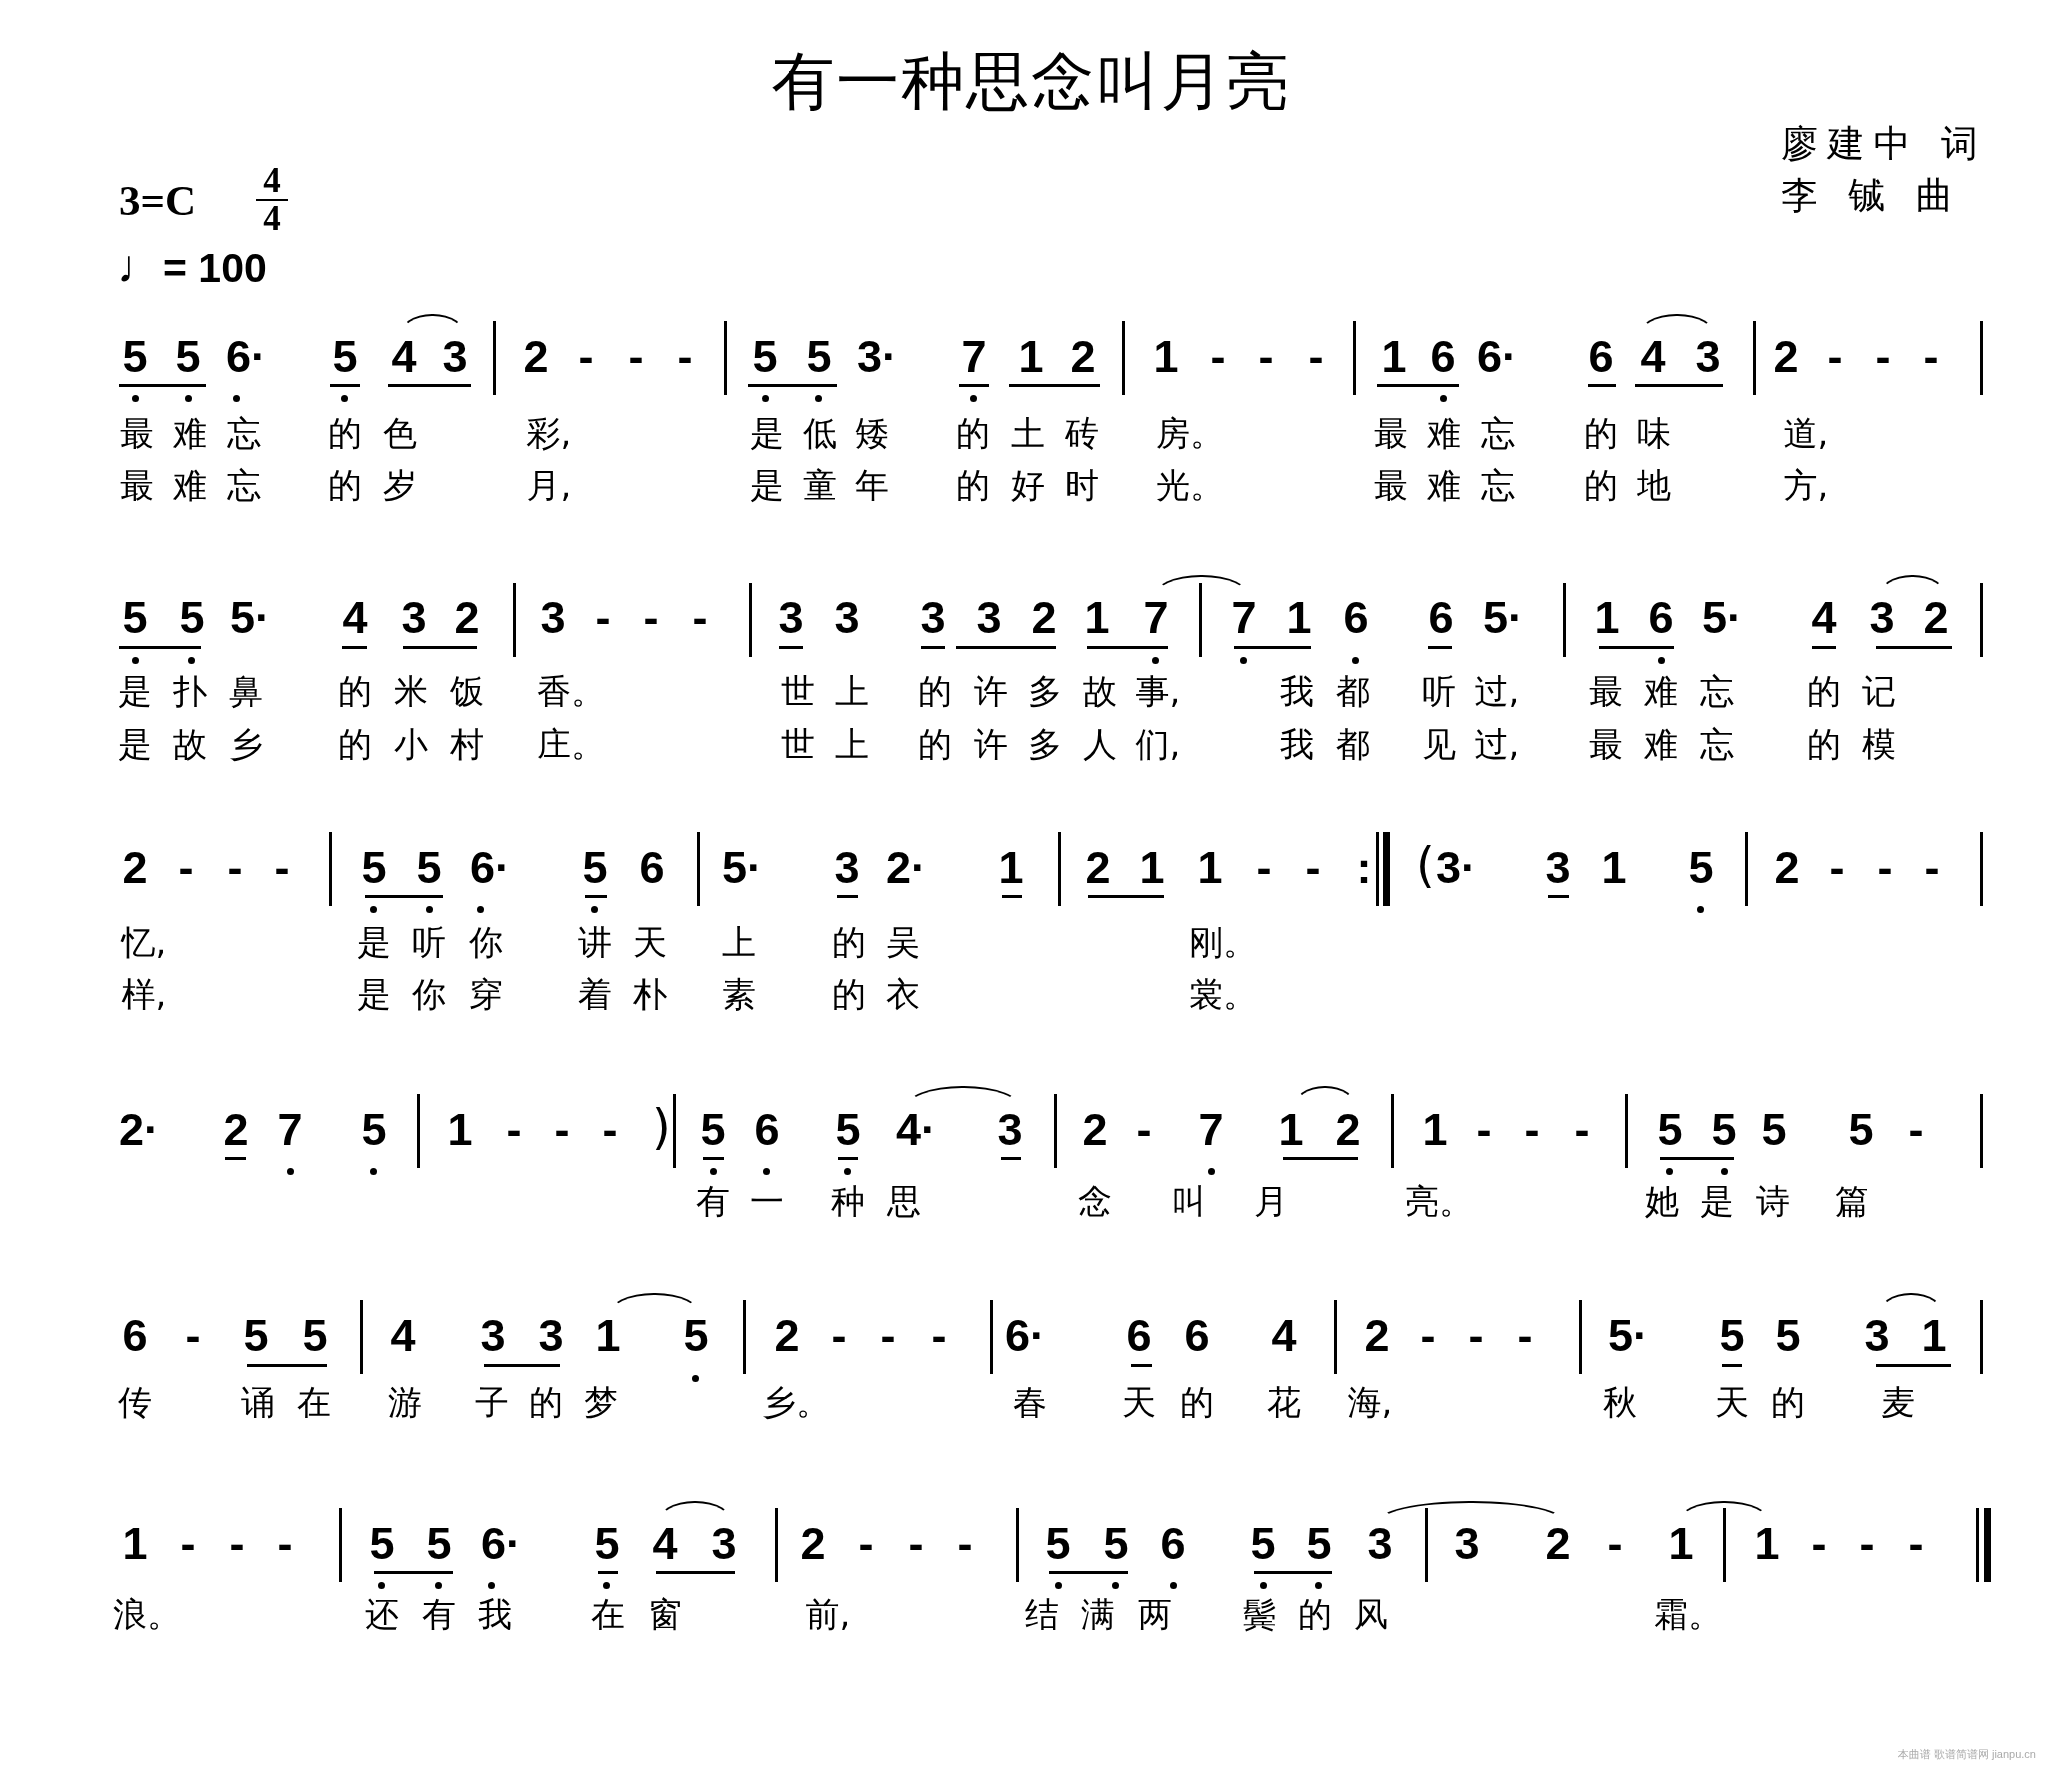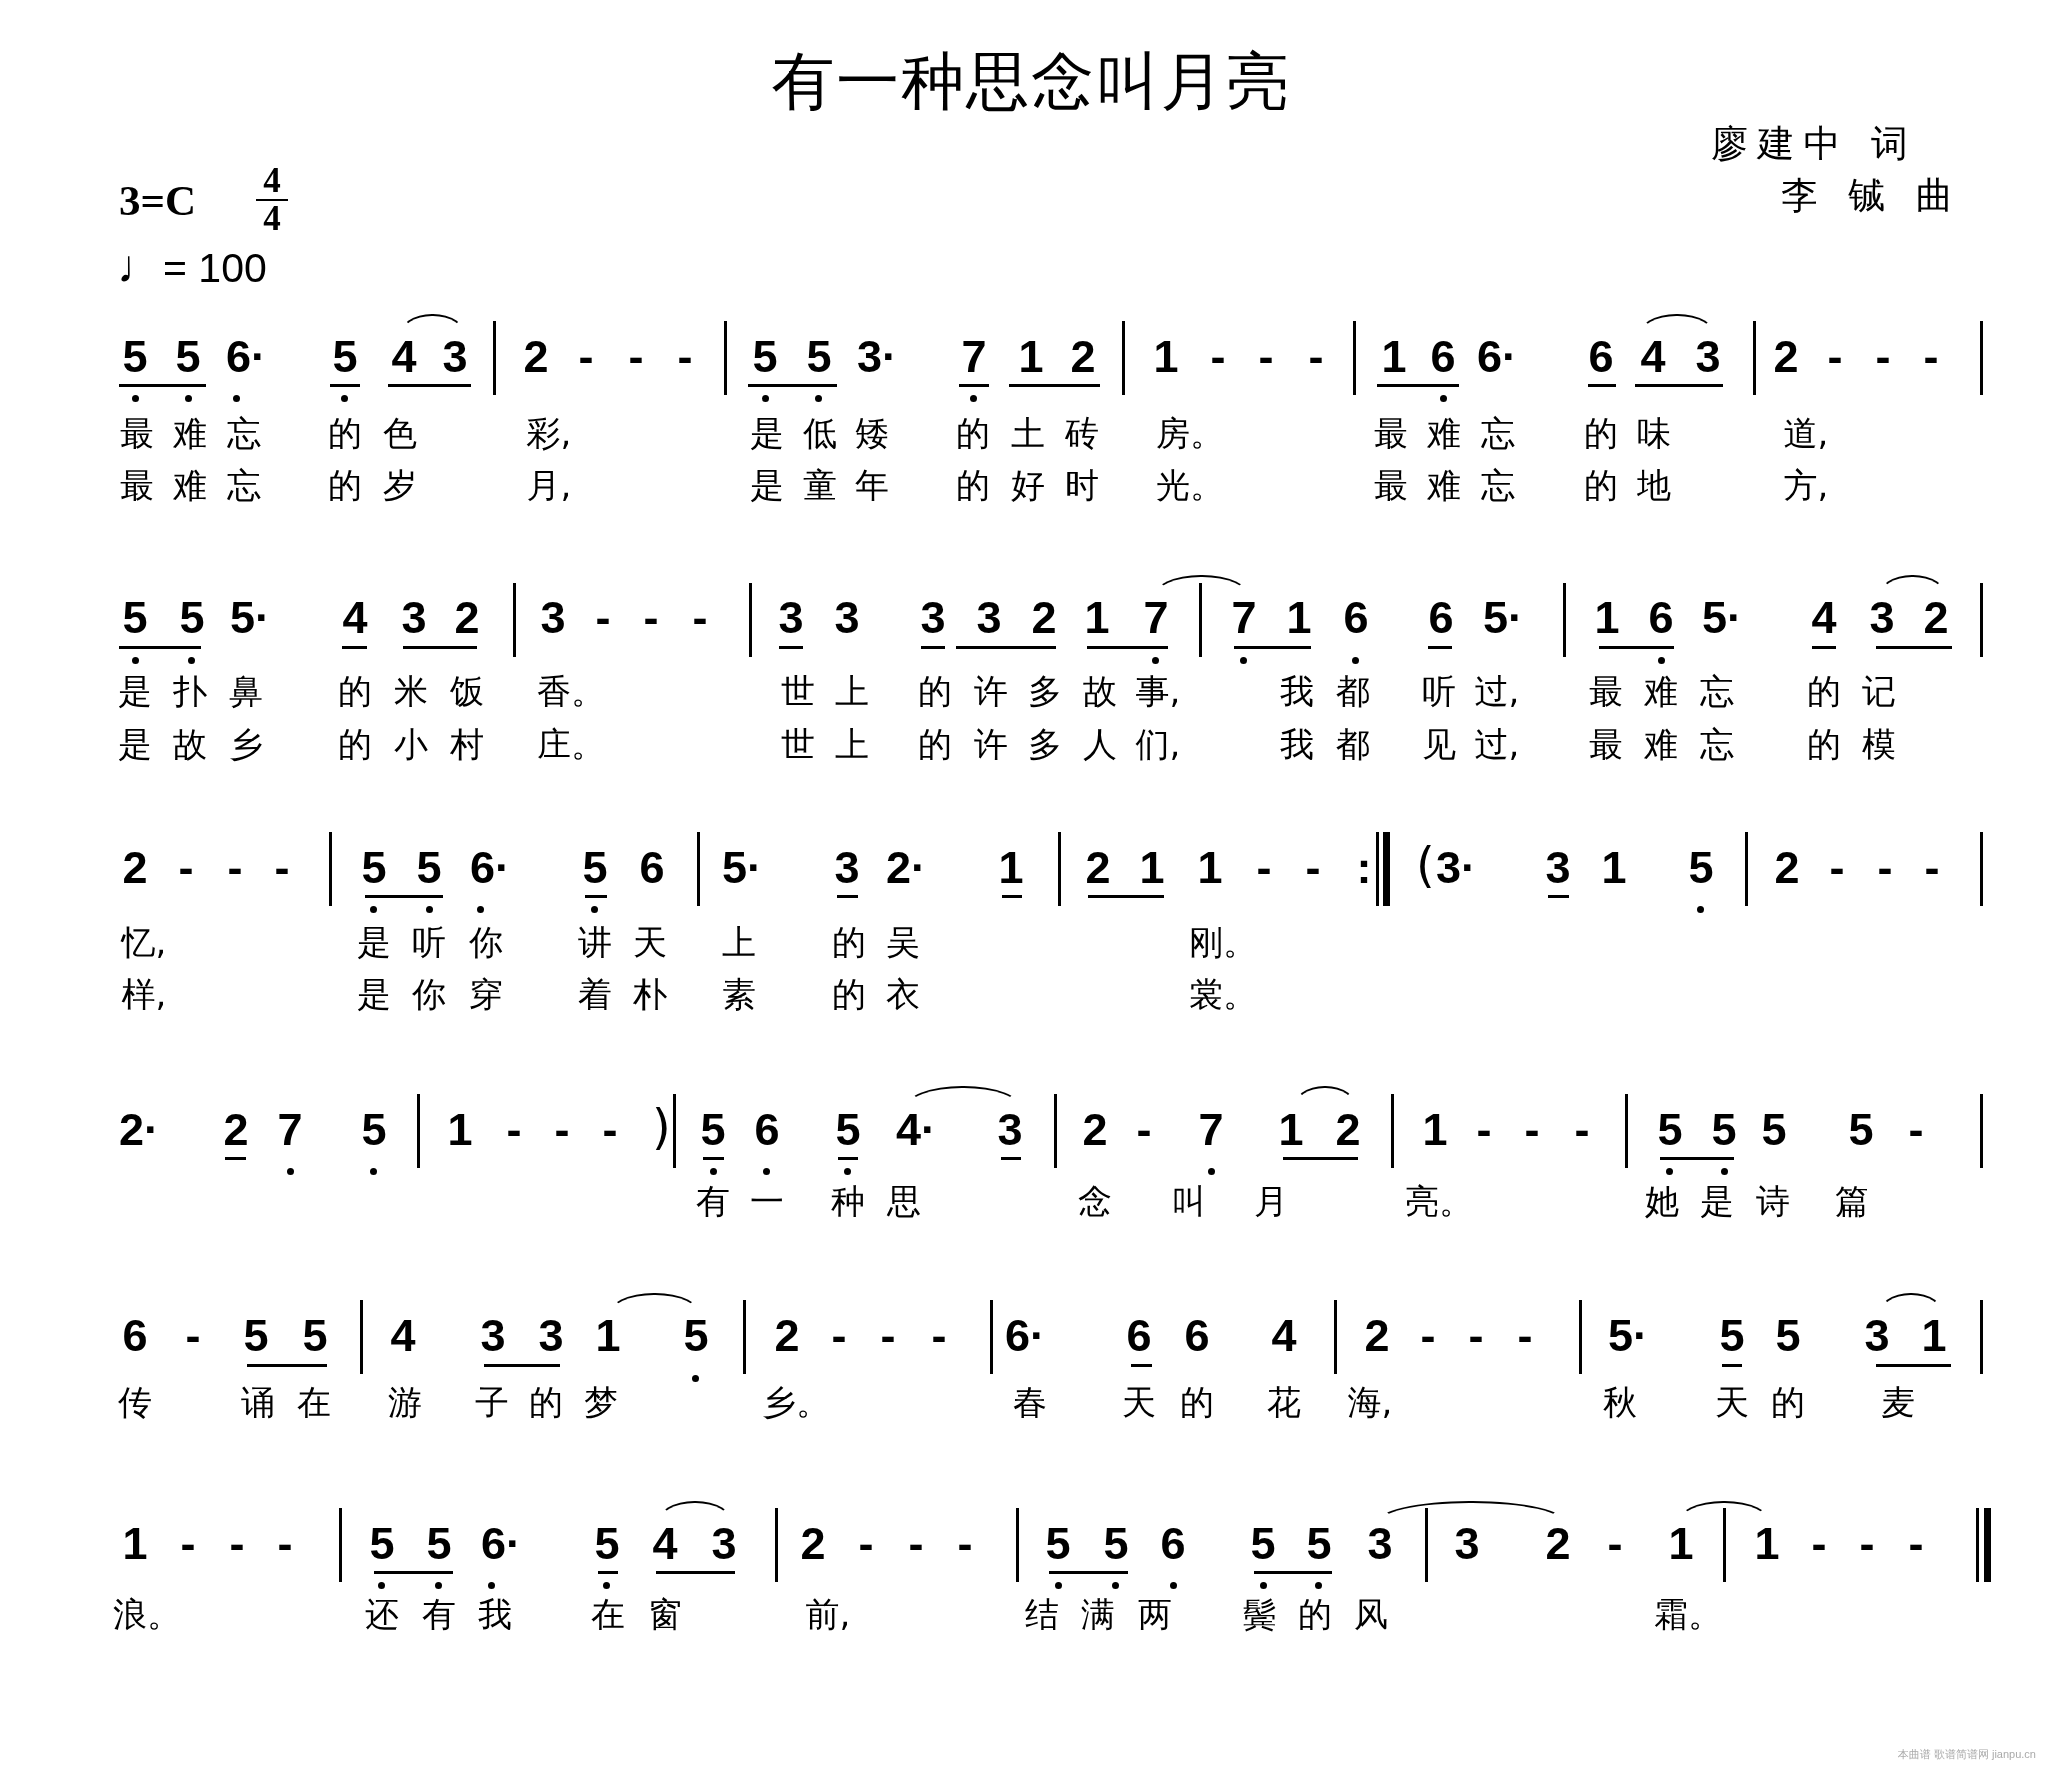--- a/index.html
+++ b/index.html
@@ -3,37 +3,37 @@
 <meta charset="utf-8">
 <style>
   html,body{margin:0;padding:0;background:#ffffff;}
   body{width:2062px;height:1769px;position:relative;overflow:hidden;font-family:"Liberation Sans","DejaVu Sans",sans-serif;color:#000;}
   .abs{position:absolute;}
   .title{left:0;width:2062px;top:39px;text-align:center;font-size:63px;font-family:"DejaVu Sans",sans-serif;letter-spacing:1.9px;}
   .credit{font-family:"DejaVu Serif",serif;font-size:37px;letter-spacing:9.3px;}
   .key{font-family:"Liberation Serif",serif;font-weight:bold;font-size:43px;}
   .timesig{font-family:"Liberation Serif",serif;font-weight:bold;font-size:35px;line-height:32px;text-align:center;width:32px;}
   .timesig .bar{border-top:2.8px solid #000;margin:1.9px 0;}
-  .tempo{font-size:41px;font-family:"Liberation Sans",sans-serif;}
+  .tempo{font-size:41px;font-family:"Liberation Sans",sans-serif;font-weight:bold;}
   .note{font-family:"Liberation Sans",sans-serif;font-weight:bold;font-size:45px;transform:translateX(-50%);line-height:1;}
   .lyric{font-family:"DejaVu Sans",sans-serif;font-size:34px;transform:translateX(-50%);line-height:1;white-space:nowrap;}
   .barline{width:2.8px;background:#000;height:74px;}
   .dbl-thin{width:2.8px;background:#000;height:74px;}
   .dbl-thick{width:7.4px;background:#000;height:74px;}
   .uline{height:2.8px;background:#000;}
   .dot{width:7.4px;height:7.4px;border-radius:50%;background:#000;}
   .slur{border:2.8px solid #000;border-bottom:none;border-left-color:transparent;border-right-color:transparent;border-radius:50% 50% 0 0/100% 100% 0 0;height:20.4px;}
   .paren{font-family:"DejaVu Sans",sans-serif;font-size:48px;line-height:1;}
   .watermark{right:26px;bottom:7.4px;font-size:11px;color:#aaa;}
 </style>
 </head>
 <body>
 
 <div class="abs title">有一种思念叫月亮</div>
-<div class="abs credit" style="left:1711px;top:119px;text-align:right;">廖建中 词</div>
+<div class="abs credit" style="left:1781px;top:119px;text-align:right;">廖建中 词</div>
 <div class="abs credit" style="left:1781px;top:171px;">李  铖 曲</div>
 
 <div class="abs key" style="left:119px;top:176px;">3=C</div>
 <div class="abs timesig" style="left:256px;top:165px;">
   <div>4</div>
   <div class="bar"></div>
   <div>4</div>
 </div>
 <div class="abs tempo" style="left:117px;top:239px;">
   <span style="font-size:46px;">♩</span><span>= 100</span>

